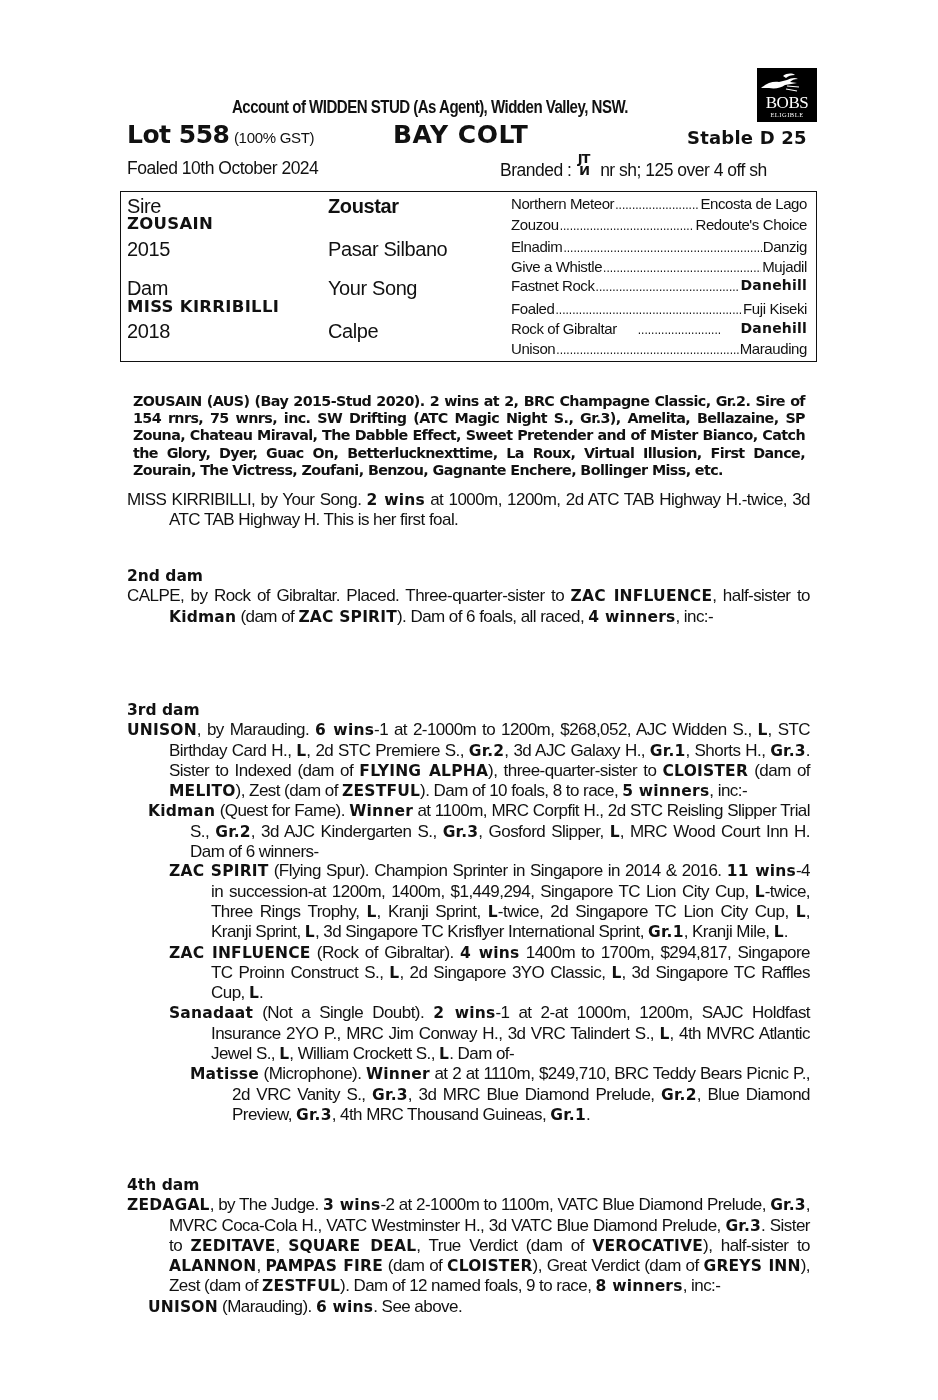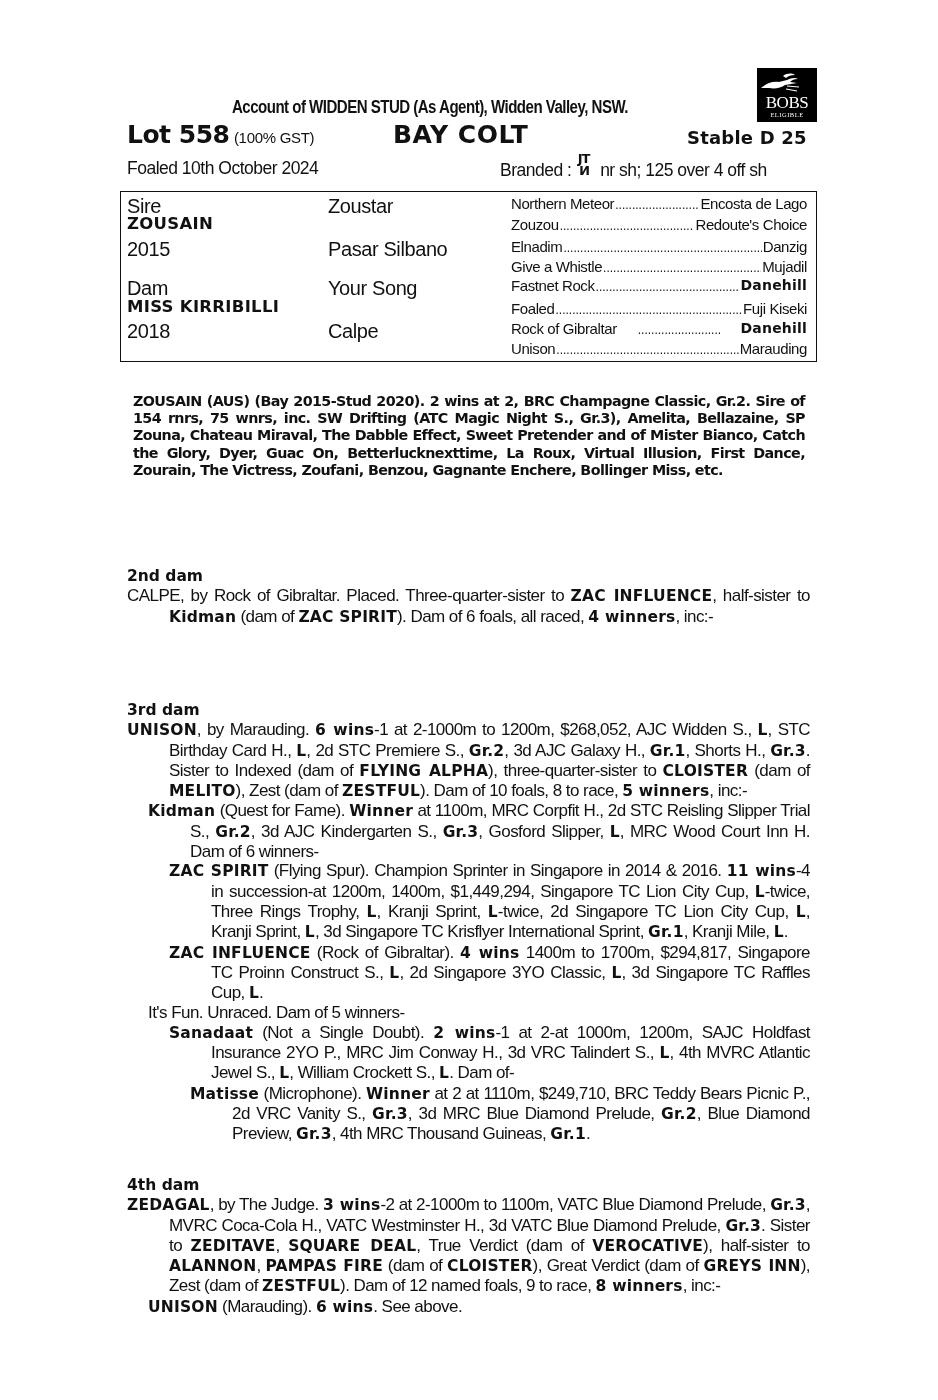--- a/index.html
+++ b/index.html
@@ -81,21 +81,21 @@
   </div>
 
   <div class="pedbox"></div>
   <div class="ped" style="left:127px;top:195px;">Sire</div>
   <div class="ped bold" style="left:127px;top:214px;">ZOUSAIN</div>
   <div class="ped" style="left:127px;top:238px;">2015</div>
   <div class="ped" style="left:127px;top:277px;">Dam</div>
   <div class="ped bold" style="left:127px;top:297px;">MISS KIRRIBILLI</div>
   <div class="ped" style="left:127px;top:320px;">2018</div>
 
-  <div class="ped" style="left:328px;top:195px;">Zoustar</div>
+  <div class="ped" style="left:328px;top:195px;font-weight:bold;">Zoustar</div>
   <div class="ped" style="left:328px;top:238px;">Pasar Silbano</div>
   <div class="ped" style="left:328px;top:277px;">Your Song</div>
   <div class="ped" style="left:328px;top:320px;">Calpe</div>
 
   <div class="gp" style="top:195px;">
       <span>Northern Meteor</span>
       <span class="dots"></span>
       <span class="r">Encosta de Lago</span>
     </div>
   <div class="gp" style="top:216px;">
@@ -130,38 +130,38 @@
     </div>
   <div class="gp" style="top:340px;">
       <span>Unison</span>
       <span class="dots"></span>
       <span class="r">Marauding</span>
     </div>
 
   <div class="sirepara">ZOUSAIN (AUS) (Bay 2015-Stud 2020). 2 wins at 2, BRC Champagne Classic, Gr.2. Sire of 154 rnrs, 75 wnrs, inc. SW Drifting (ATC Magic Night S., Gr.3), Amelita, Bellazaine, SP Zouna, Chateau Miraval, The Dabble Effect, Sweet Pretender and of Mister Bianco, Catch the Glory, Dyer, Guac On, Betterlucknexttime, La Roux, Virtual Illusion, First Dance, Zourain, The Victress, Zoufani, Benzou, Gagnante Enchere, Bollinger Miss, etc.</div>
 
   <div class="body" style="top:490px;">
+    <div class="p p0"><span>MISS KIRRIBILLI, by Your Song. </span><span class="b">2 wins</span><span> at 1000m, 1200m, 2d ATC TAB Highway H.-twice, 3d ATC TAB Highway H. This is her first foal.</span></div>
   </div>
 
   <div class="body" style="top:567px;">
     <div class="hd">2nd dam</div>
     <div class="p p0"><span>CALPE, by Rock of Gibraltar. Placed. Three-quarter-sister to </span><span class="b">ZAC INFLUENCE</span><span>, half-sister to </span><span class="b">Kidman</span><span> (dam of </span><span class="b">ZAC SPIRIT</span><span>). Dam of 6 foals, all raced, </span><span class="b">4 winners</span><span>, inc:-</span></div>
   </div>
 
   <div class="body" style="top:701px;">
     <div class="hd">3rd dam</div>
     <div class="p p0"><span class="b">UNISON</span><span>, by Marauding. </span><span class="b">6 wins</span><span>-1 at 2-1000m to 1200m, $268,052, AJC Widden S., </span><span class="b">L</span><span>, STC Birthday Card H., </span><span class="b">L</span><span>, 2d STC Premiere S., </span><span class="b">Gr.2</span><span>, 3d AJC Galaxy H., </span><span class="b">Gr.1</span><span>, Shorts H., </span><span class="b">Gr.3</span><span>. Sister to Indexed (dam of </span><span class="b">FLYING ALPHA</span><span>), three-quarter-sister to </span><span class="b">CLOISTER</span><span> (dam of </span><span class="b">MELITO</span><span>), Zest (dam of </span><span class="b">ZESTFUL</span><span>). Dam of 10 foals, 8 to race, </span><span class="b">5 winners</span><span>, inc:-</span></div>
 
     <div class="p p1"><span class="b">Kidman</span><span> (Quest for Fame). </span><span class="b">Winner</span><span> at 1100m, MRC Corpfit H., 2d STC Reisling Slipper Trial S., </span><span class="b">Gr.2</span><span>, 3d AJC Kindergarten S., </span><span class="b">Gr.3</span><span>, Gosford Slipper, </span><span class="b">L</span><span>, MRC Wood Court Inn H. Dam of 6 winners-</span></div>
 
     <div class="p p2"><span class="b">ZAC SPIRIT</span><span> (Flying Spur). Champion Sprinter in Singapore in 2014 &amp; 2016. </span><span class="b">11 wins</span><span>-4 in succession-at 1200m, 1400m, $1,449,294, Singapore TC Lion City Cup, </span><span class="b">L</span><span>-twice, Three Rings Trophy, </span><span class="b">L</span><span>, Kranji Sprint, </span><span class="b">L</span><span>-twice, 2d Singapore TC Lion City Cup, </span><span class="b">L</span><span>, Kranji Sprint, </span><span class="b">L</span><span>, 3d Singapore TC Krisflyer International Sprint, </span><span class="b">Gr.1</span><span>, Kranji Mile, </span><span class="b">L</span><span>.</span></div>
 
     <div class="p p2"><span class="b">ZAC INFLUENCE</span><span> (Rock of Gibraltar). </span><span class="b">4 wins</span><span> 1400m to 1700m, $294,817, Singapore TC Proinn Construct S., </span><span class="b">L</span><span>, 2d Singapore 3YO Classic, </span><span class="b">L</span><span>, 3d Singapore TC Raffles Cup, </span><span class="b">L</span><span>.</span></div>
 
-    <div class="p p1"><span>It's Fun. Unraced. Dam of 5 winners-</span></div>
 
     <div class="p p2"><span class="b">Sanadaat</span><span> (Not a Single Doubt). </span><span class="b">2 wins</span><span>-1 at 2-at 1000m, 1200m, SAJC Holdfast Insurance 2YO P., MRC Jim Conway H., 3d VRC Talindert S., </span><span class="b">L</span><span>, 4th MVRC Atlantic Jewel S., </span><span class="b">L</span><span>, William Crockett S., </span><span class="b">L</span><span>. Dam of-</span></div>
 
     <div class="p p3"><span class="b">Matisse</span><span> (Microphone). </span><span class="b">Winner</span><span> at 2 at 1110m, $249,710, BRC Teddy Bears Picnic P., 2d VRC Vanity S., </span><span class="b">Gr.3</span><span>, 3d MRC Blue Diamond Prelude, </span><span class="b">Gr.2</span><span>, Blue Diamond Preview, </span><span class="b">Gr.3</span><span>, 4th MRC Thousand Guineas, </span><span class="b">Gr.1</span><span>.</span></div>
   </div>
 
   <div class="body" style="top:1144px;margin-top:32px;">
     <div class="hd">4th dam</div>
     <div class="p p0"><span class="b">ZEDAGAL</span><span>, by The Judge. </span><span class="b">3 wins</span><span>-2 at 2-1000m to 1100m, VATC Blue Diamond Prelude, </span><span class="b">Gr.3</span><span>, MVRC Coca-Cola H., VATC Westminster H., 3d VATC Blue Diamond Prelude, </span><span class="b">Gr.3</span><span>. Sister to </span><span class="b">ZEDITAVE</span><span>, </span><span class="b">SQUARE DEAL</span><span>, True Verdict (dam of </span><span class="b">VEROCATIVE</span><span>), half-sister to </span><span class="b">ALANNON</span><span>, </span><span class="b">PAMPAS FIRE</span><span> (dam of </span><span class="b">CLOISTER</span><span>), Great Verdict (dam of </span><span class="b">GREYS INN</span><span>), Zest (dam of </span><span class="b">ZESTFUL</span><span>). Dam of 12 named foals, 9 to race, </span><span class="b">8 winners</span><span>, inc:-</span></div>
     <div class="p p1"><span class="b">UNISON</span><span> (Marauding). </span><span class="b">6 wins</span><span>. See above.</span></div>

